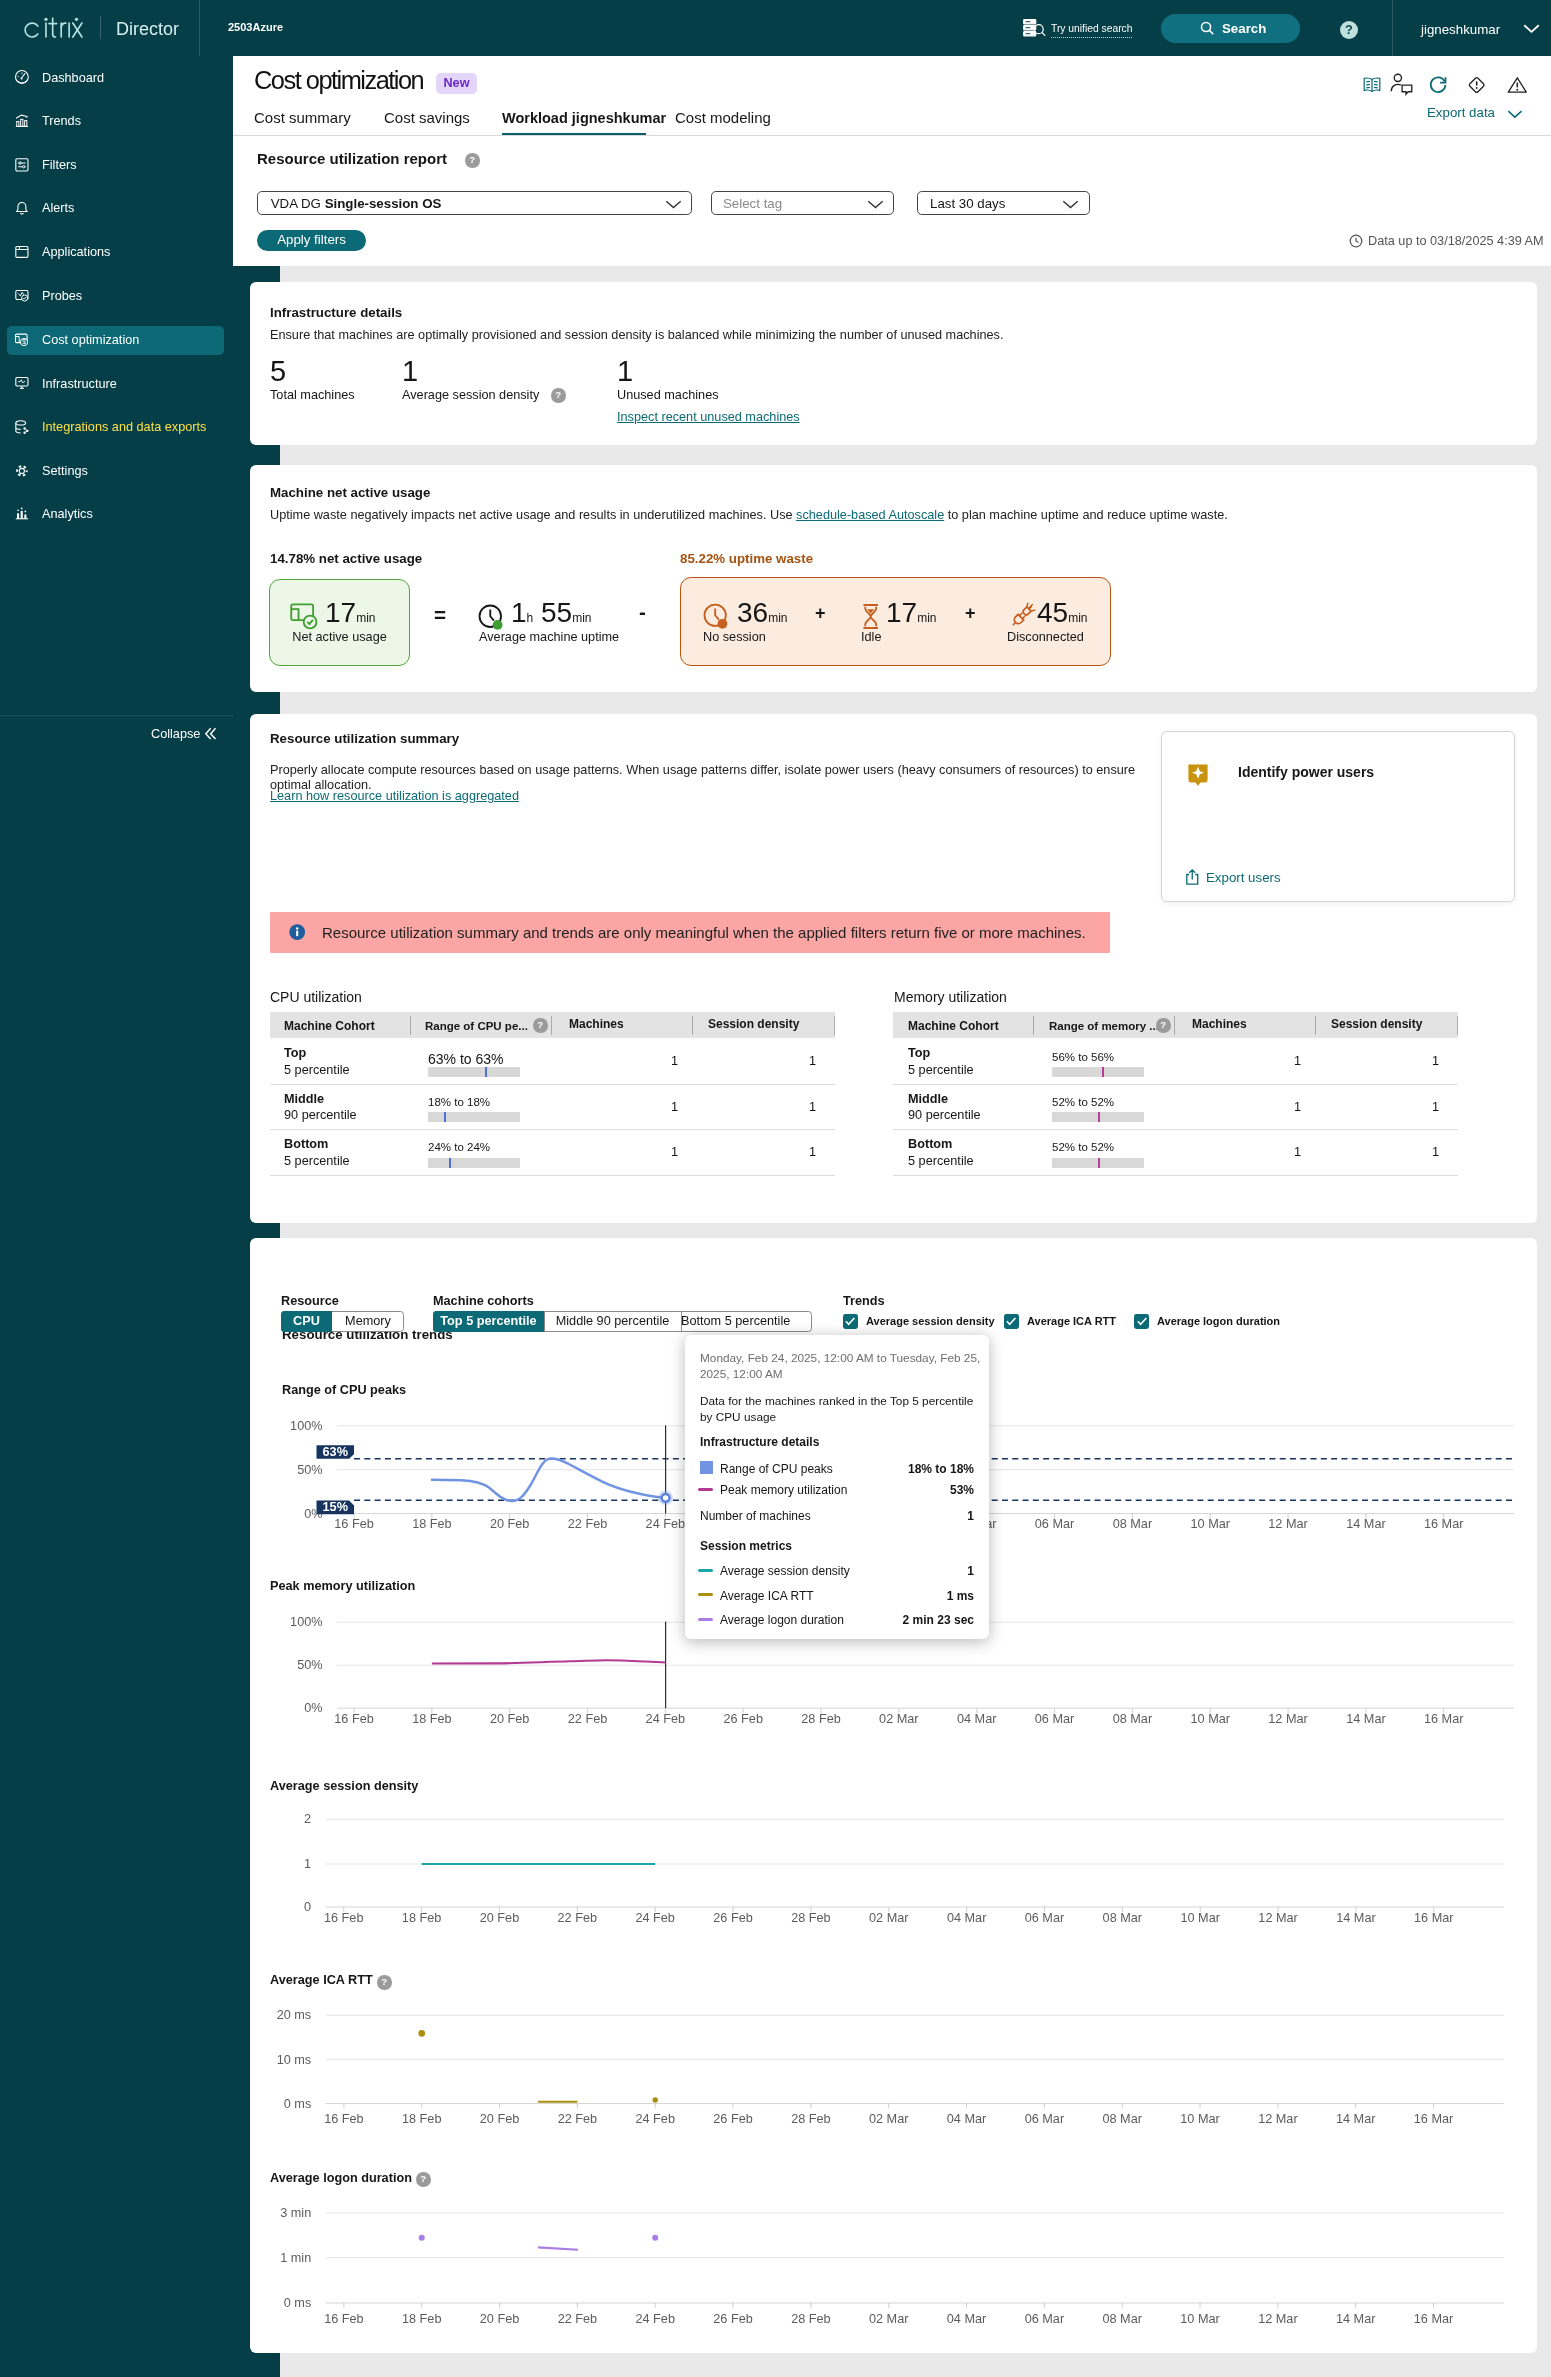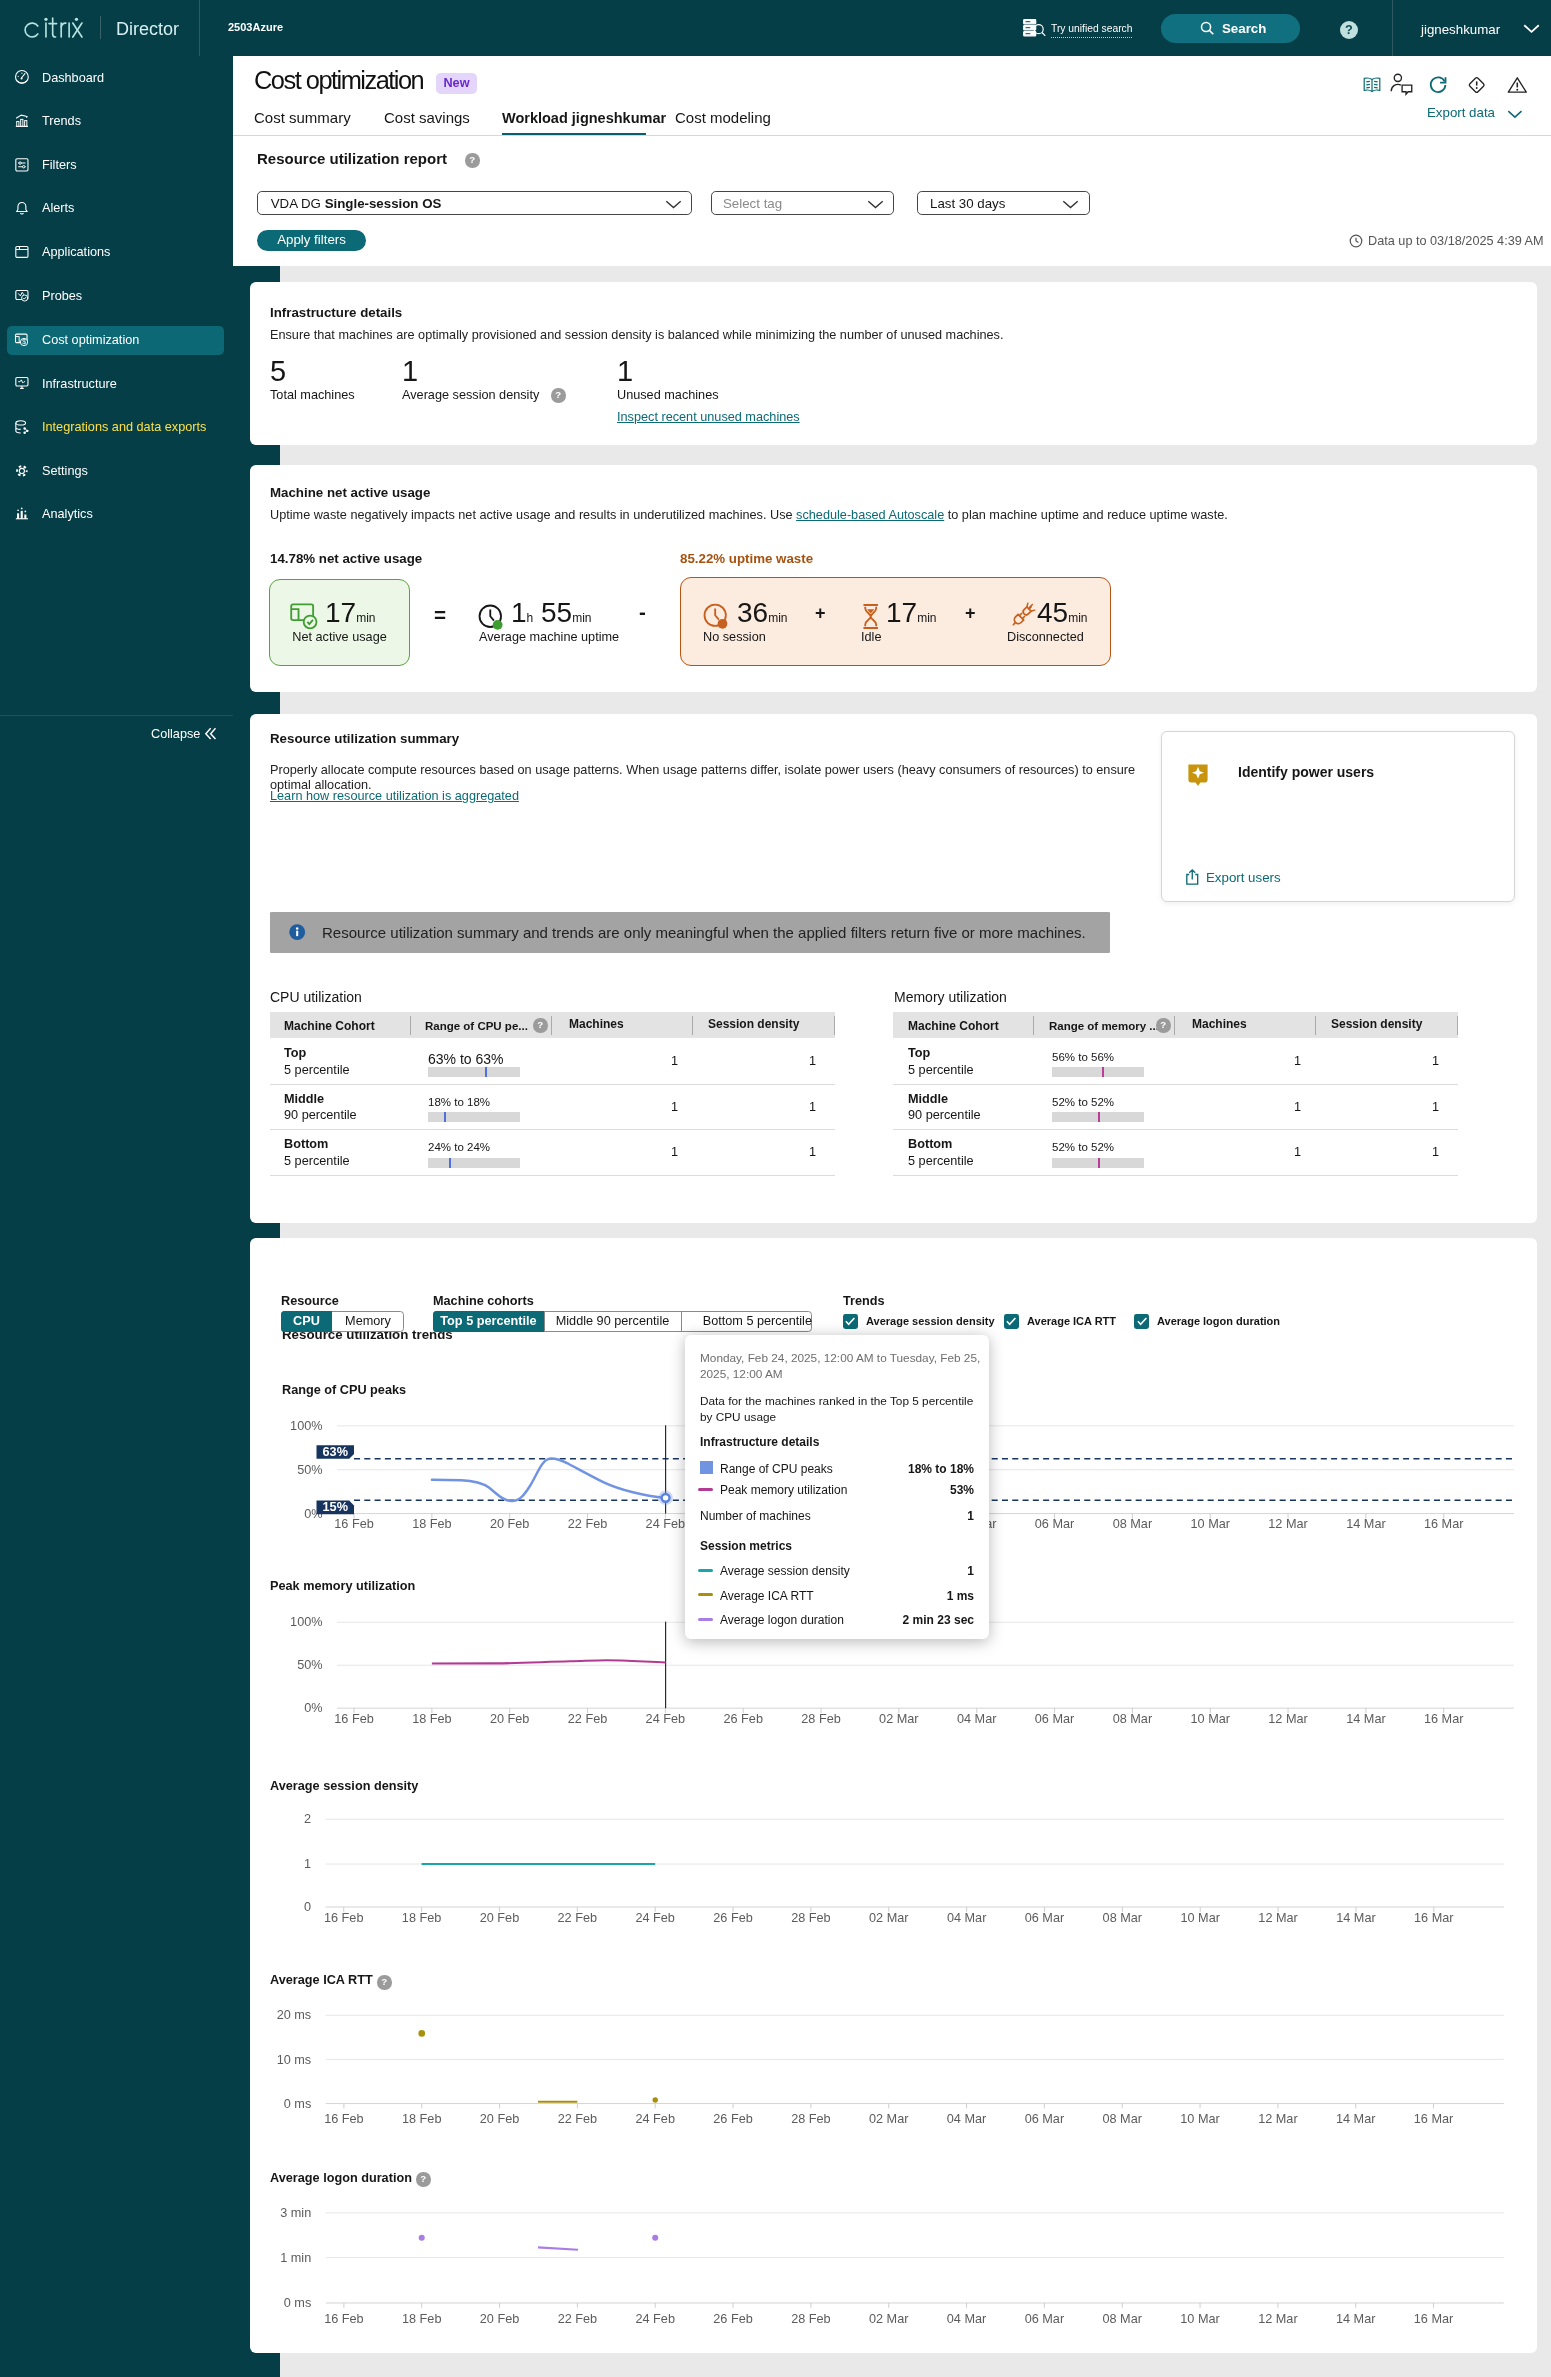--- a/index.html
+++ b/index.html
@@ -302,21 +302,21 @@
     </svg>
   <div class="a" style="left:76px;top:32px;font-size:14px;font-weight:bold;">Identify power users</div>
   <svg class="a" style="left:23px;top:137px;" width="14.5" height="17" viewBox="0 0 24 28">
       <g fill="none" stroke="#0b6a75" stroke-width="2.2">
         <path d="M7 9 h-4 v16 h18 v-16 h-4"></path>
         <path d="M12 1.5 v16 M7 6 l5-4.5 L17 6"></path>
       </g>
     </svg>
   <div class="a" style="left:44px;top:138px;font-size:13.3px;color:#0b6a75;">Export users</div>
 </div>
-<div class="a" style="left:270px;top:912px;width:840px;height:41px;background:#a3a3a3;border-radius:1.2px;">
+<div class="a" style="left:270px;top:912px;width:840px;height:41px;background:#fca5a5;border-radius:1.2px;">
   <svg class="a" style="left:19.4px;top:12px;" width="16.4" height="16.4" viewBox="0 0 27 27">
       <circle cx="13.5" cy="13.5" r="13" fill="#1e5d9e"></circle>
       <rect x="11.8" y="11" width="3.4" height="9" fill="#fff"></rect>
       <circle cx="13.5" cy="7.4" r="2" fill="#fff"></circle>
     </svg>
   <div class="a" style="left:52px;top:11.5px;font-size:15px;color:#222;">Resource utilization summary and trends are only meaningful when the applied filters return five or more machines.</div>
 </div>
 <div class="a" style="left:270px;top:989px;font-size:14px;">CPU utilization</div>
 <div class="a" style="left:270px;top:1012px;width:565px;height:26px;background:#e3e3e3;"></div>
 <div class="a" style="left:284px;top:1019px;font-size:12px;font-weight:bold;">Machine Cohort</div>
@@ -393,21 +393,21 @@
 <div class="a" style="left:433px;top:1294px;font-size:12.7px;font-weight:bold;">Machine cohorts</div>
 <div class="a" style="left:843px;top:1294px;font-size:12.7px;font-weight:bold;">Trends</div>
 <div class="a" style="left:281px;top:1311px;width:123px;height:20.6px;border:0.6px solid #8a8a8a;border-radius:3.6px;background:#fff;"></div>
 <div class="a" style="left:281px;top:1311px;width:51px;height:20.6px;background:#0b6a75;border-radius:3.6px 0 0 3.6px;text-align:center;"><span style="font-size:12.7px;font-weight:bold;color:#fff;line-height:20.6px;">CPU</span></div>
 <div class="a" style="left:332px;top:1311px;width:72px;height:20.6px;text-align:center;"><span style="font-size:12.7px;line-height:20.6px;">Memory</span></div>
 <div class="a" style="left:433px;top:1311px;width:379px;height:20.6px;border:0.6px solid #8a8a8a;border-radius:3.6px;background:#fff;"></div>
 <div class="a" style="left:433px;top:1311px;width:111px;height:20.6px;background:#0b6a75;border-radius:3.6px 0 0 3.6px;text-align:center;"><span style="font-size:12.7px;font-weight:bold;color:#fff;line-height:20.6px;">Top 5 percentile</span></div>
 <div class="a" style="left:544px;top:1311px;width:0.6px;height:20.6px;background:#8a8a8a;"></div>
 <div class="a" style="left:544px;top:1311px;width:137px;height:20.6px;text-align:center;"><span style="font-size:12.7px;line-height:20.6px;">Middle 90 percentile</span></div>
 <div class="a" style="left:681px;top:1311px;width:0.6px;height:20.6px;background:#8a8a8a;"></div>
-<div class="a" style="left:681px;top:1311px;width:131px;height:20.6px;text-align:right;"><span style="font-size:12.7px;line-height:20.6px;">Bottom 5 percentile</span></div>
+<div class="a" style="left:681px;top:1311px;width:131px;height:20.6px;text-align:left;"><span style="font-size:12.7px;line-height:20.6px;">Bottom 5 percentile</span></div>
 <div class="a" style="left:843px;top:1314px;width:15px;height:15px;background:#0b6a75;border-radius:2.4px;"></div>
 <svg class="a" style="left:845px;top:1317px;" width="10.3" height="8.5" viewBox="0 0 17 14">
     <path d="M1.5 7 l4.5 5 L15.5 1.5" fill="none" stroke="#fff" stroke-width="2.6"></path>
   </svg>
 <div class="a" style="left:866px;top:1315px;font-size:11px;font-weight:600;">Average session density</div>
 <div class="a" style="left:1004px;top:1314px;width:15px;height:15px;background:#0b6a75;border-radius:2.4px;"></div>
 <svg class="a" style="left:1006px;top:1317px;" width="10.3" height="8.5" viewBox="0 0 17 14">
     <path d="M1.5 7 l4.5 5 L15.5 1.5" fill="none" stroke="#fff" stroke-width="2.6"></path>
   </svg>
 <div class="a" style="left:1027px;top:1315px;font-size:11px;font-weight:600;">Average ICA RTT</div>

